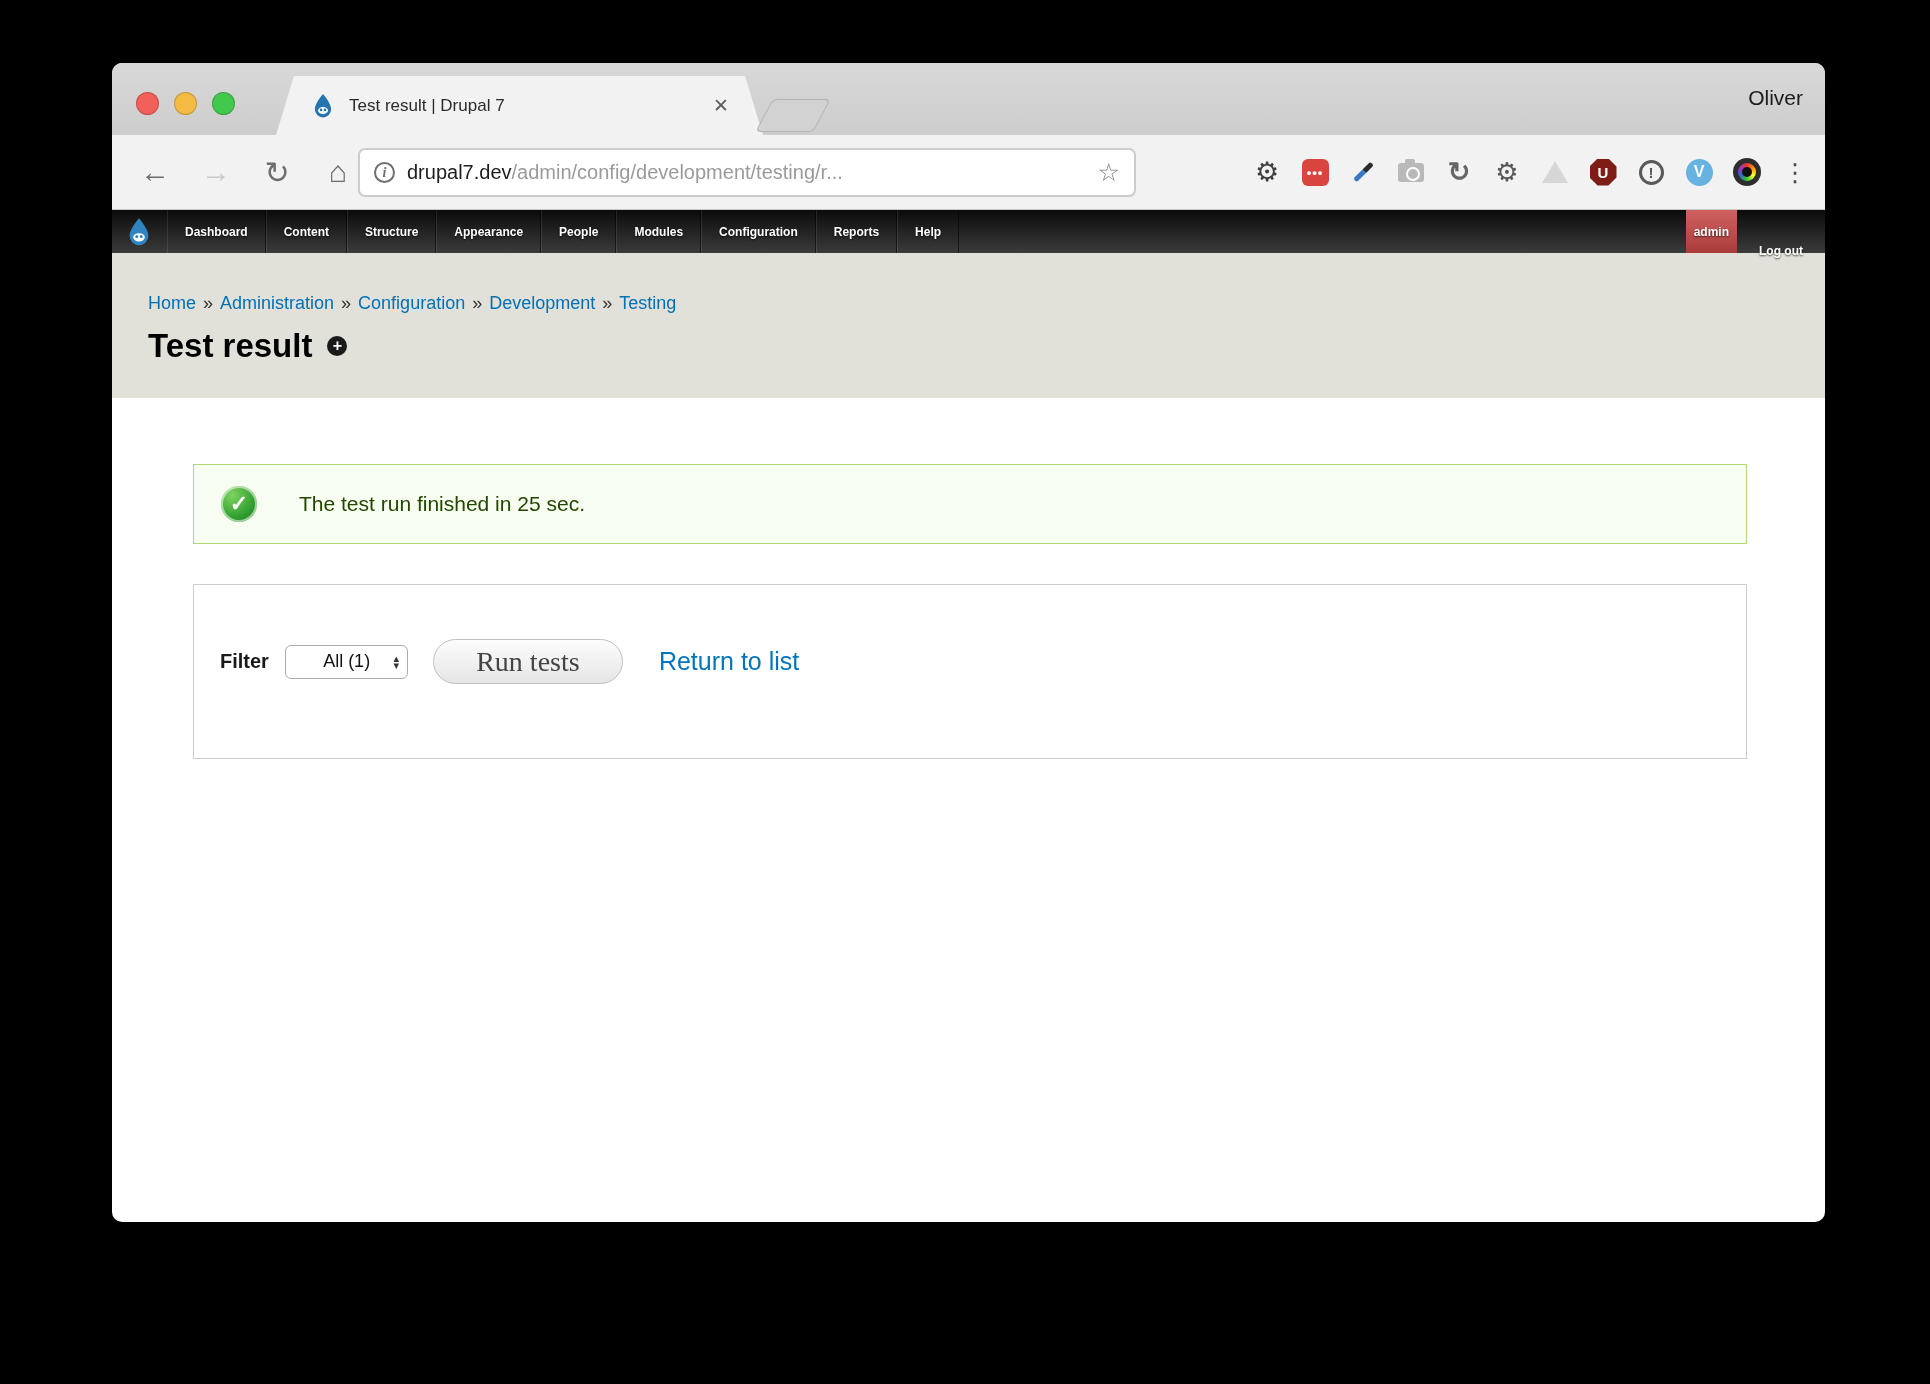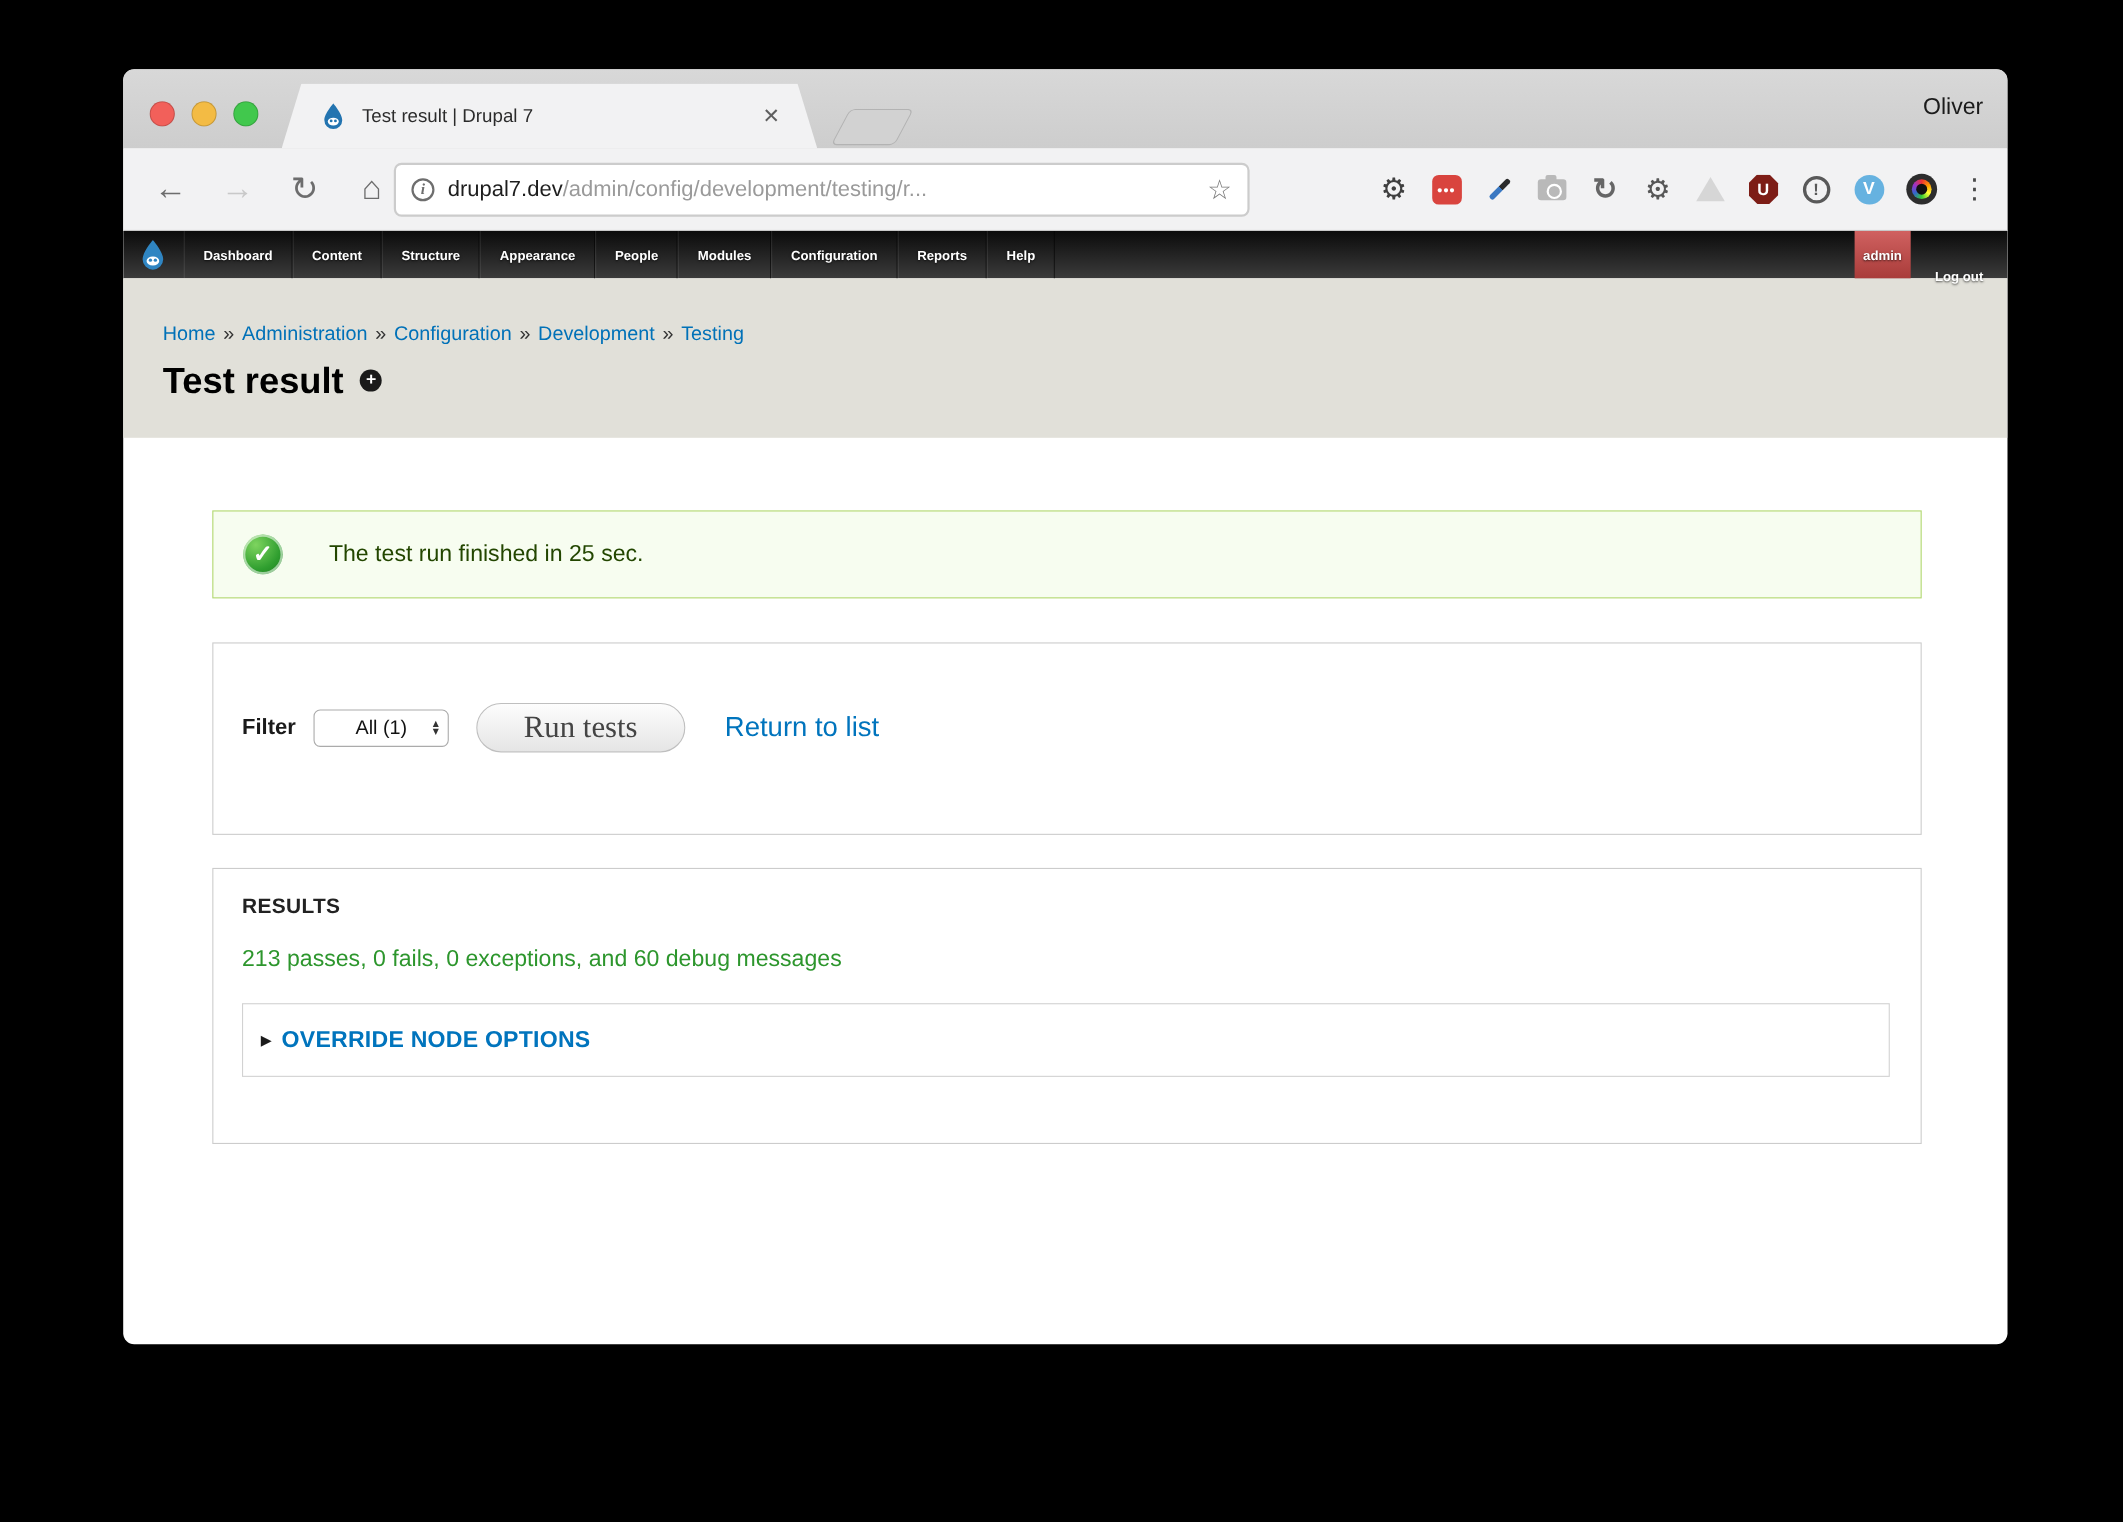--- a/index.html
+++ b/index.html
@@ -9,21 +9,21 @@
             border-radius:10px; overflow:hidden; background:#fff; }
 
   
   .tab-strip { position:relative; height:72px; background:linear-gradient(#d8d8d8,#cdcdcd); }
   .traffic { position:absolute; left:24px; top:29px; display:flex; gap:15px; }
   .traffic span { width:23px; height:23px; border-radius:50%; border:1px solid rgba(0,0,0,.18); }
   .light-red   { background:#f2605a; }
   .light-yellow{ background:#f3bb44; }
   .light-green { background:#41c84d; }
 
-  .tab { position:absolute; left:144px; top:13px; width:487px; height:59px; background:#f2f2f3;
+  .tab { position:absolute; left:164px; top:13px; width:487px; height:59px; background:#f2f2f3;
          clip-path:polygon(0 100%, 18px 0, calc(100% - 18px) 0, 100% 100%);
          display:flex; align-items:center; padding:0 34px; }
   .tab-title { font-size:17px; color:#2b2b2b; margin-left:13px; flex:1; white-space:nowrap; overflow:hidden; }
   .tab-close { font-size:19px; color:#5f5f5f; cursor:default; }
   .favicon { width:26px; height:26px; flex:0 0 auto; }
 
   .newtab { position:absolute; left:652px; top:36px; width:58px; height:33px; background:#d2d2d2;
             border:1px solid #b3b3b3; border-radius:5px; transform:skewX(-28deg); }
   .profile-name { position:absolute; right:22px; top:23px; font-size:21px; color:#1b1b1b; }
 
@@ -234,23 +234,15 @@
           <span class="select-arrows">
               <span>▴</span>
               <span>▾</span>
             </span>
         </div>
         <button class="btn">Run tests</button>
         <a class="action-link">Return to list</a>
       </div>
     </div>
 
-    <div class="box box-results">
-      <div class="box-heading">RESULTS</div>
-      <div class="results-summary">213 passes, 0 fails, 0 exceptions, and 60 debug messages</div>
-      <div class="fieldset">
-        <span class="fieldset-arrow">▶</span>
-        <a class="fieldset-label">OVERRIDE NODE OPTIONS</a>
-      </div>
-    </div>
 
   </div>
 </div>
 
 </body></html>

